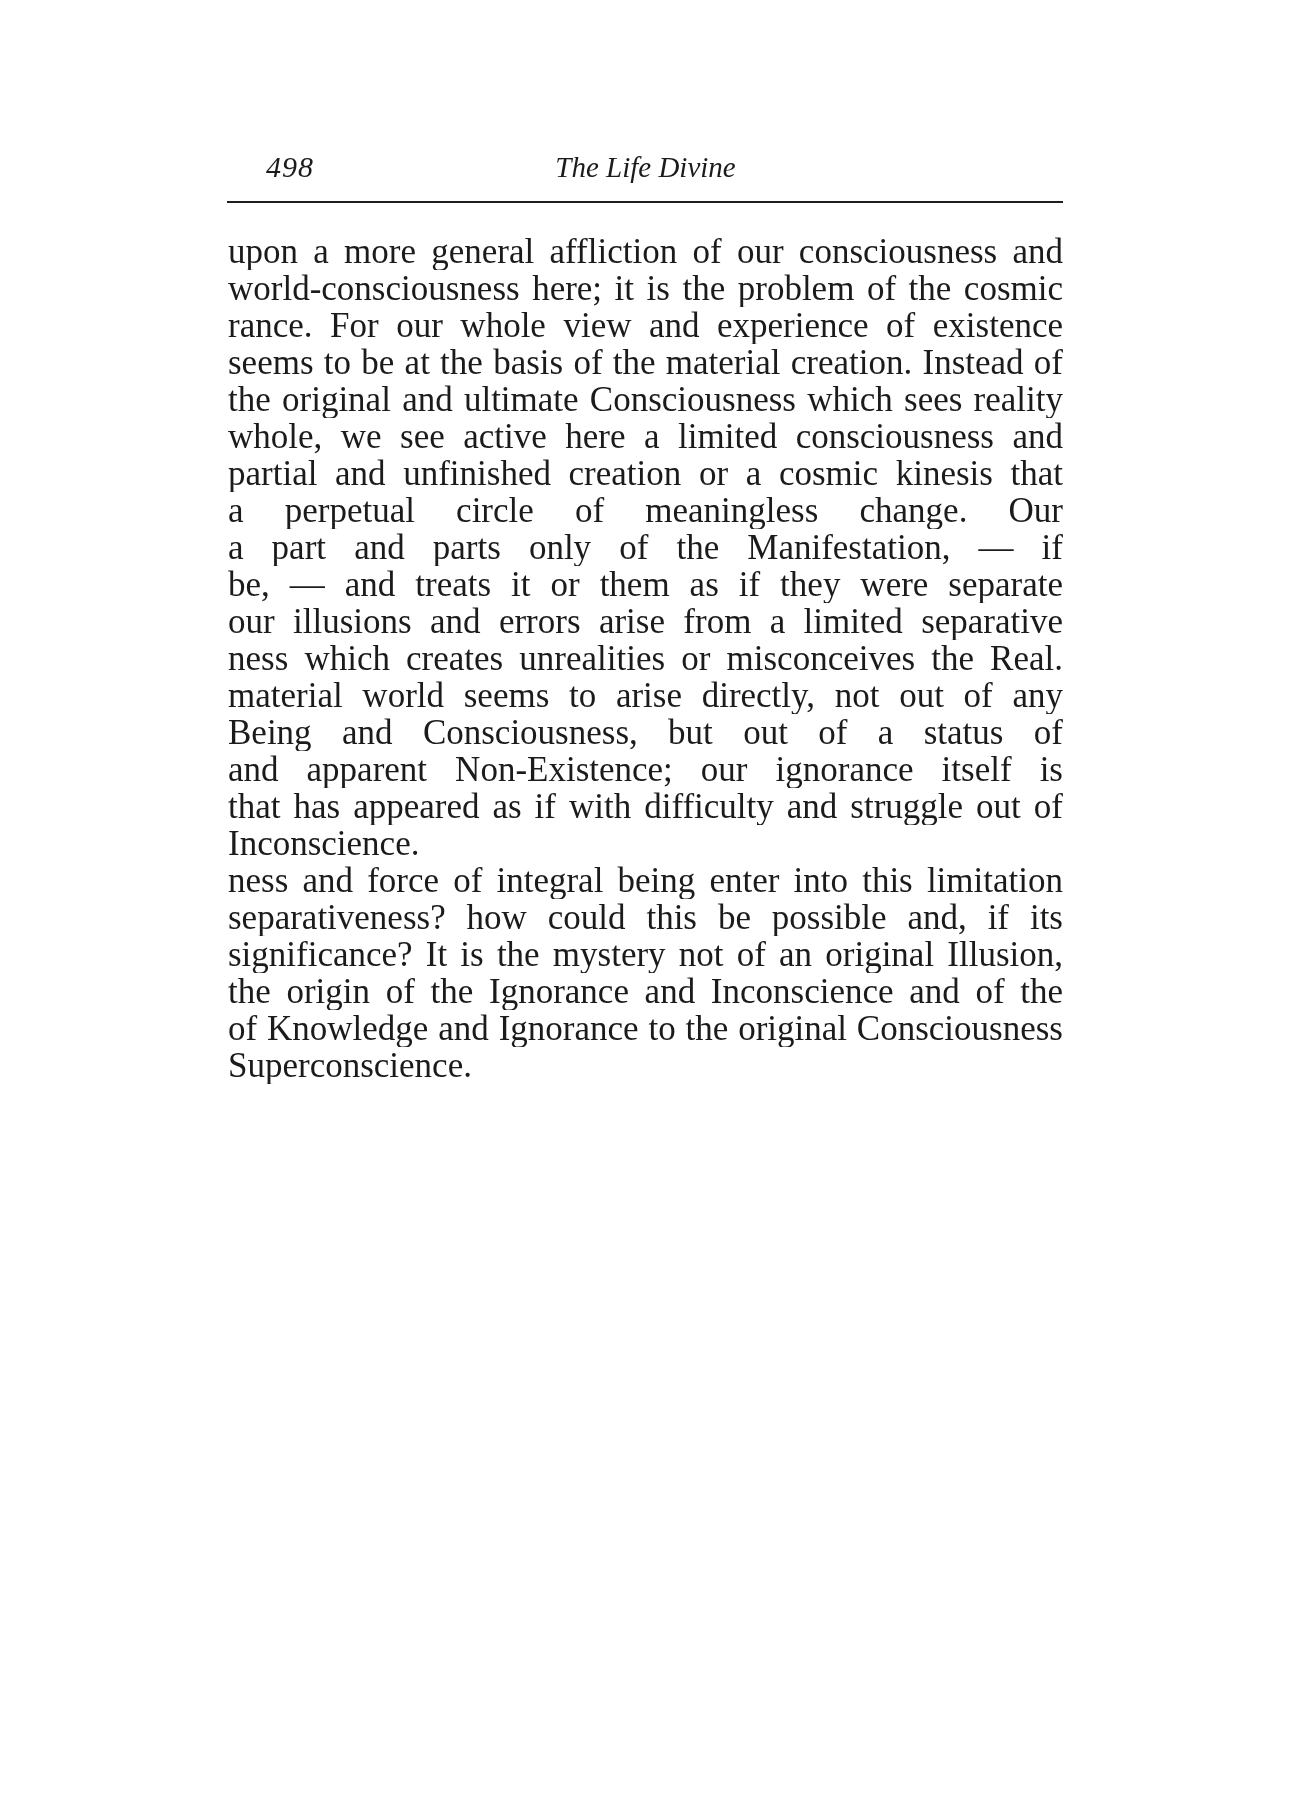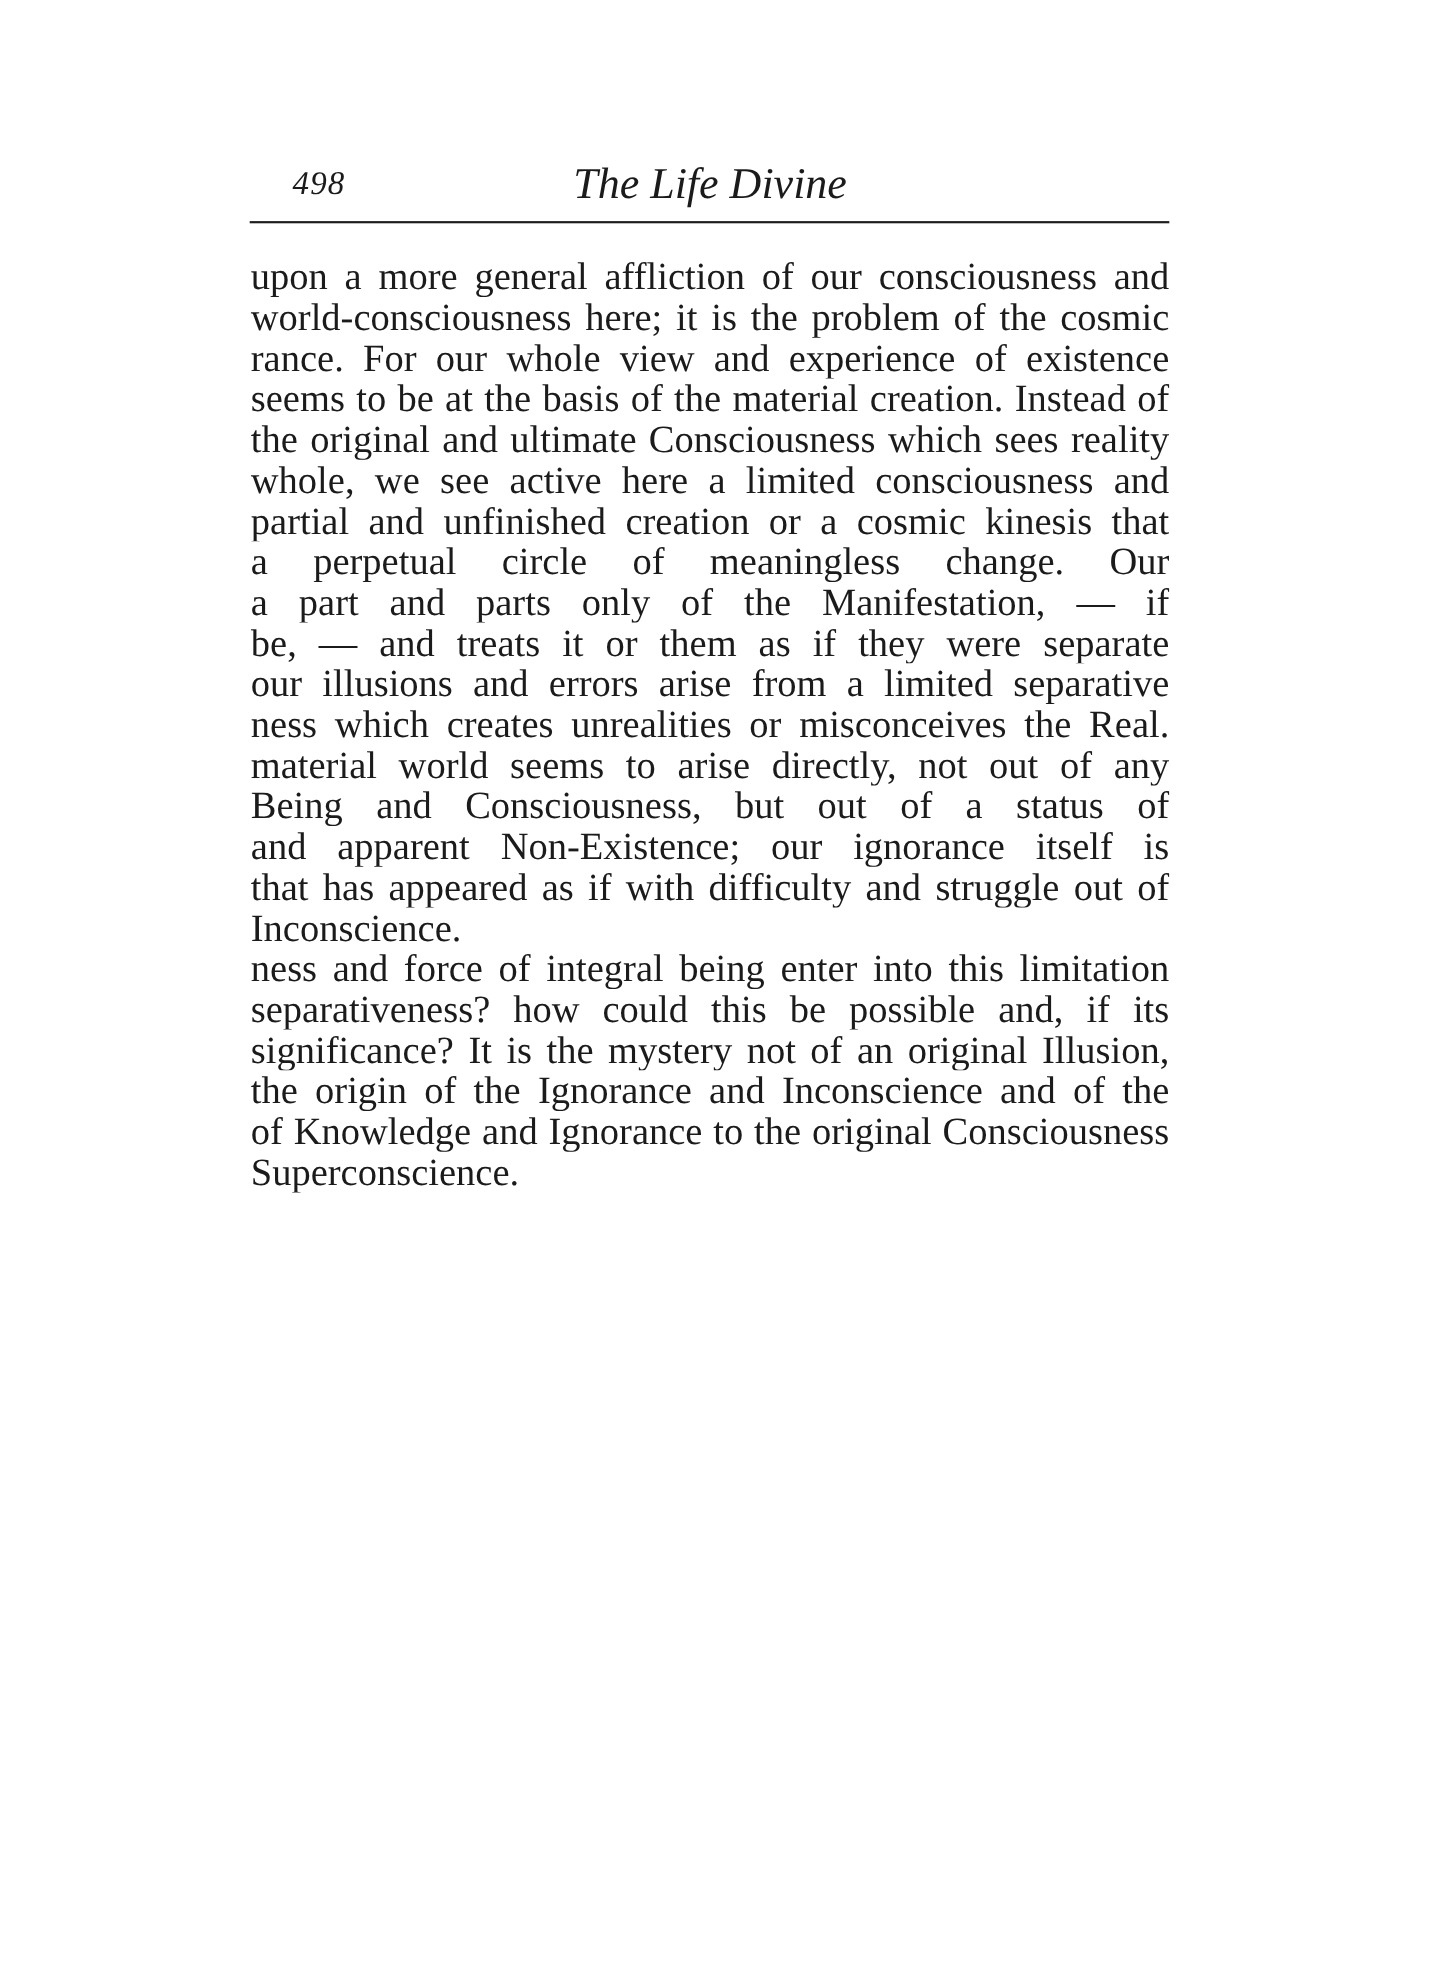--- a/index.html
+++ b/index.html
@@ -34,21 +34,21 @@
     letter-spacing: 1px;
     margin-left: 34px;
   }
   .running-title {
     position: absolute;
     left: 0;
     right: 0;
     top: 0;
     text-align: center;
     font-style: italic;
-    font-size: 40px;
+    font-size: 29px;
     line-height: 42px;
   }
   .header-rule {
     position: absolute;
     top: 201px;
     left: 227px;
     width: 836px;
     height: 2px;
     background: #1e1e1e;
   }

